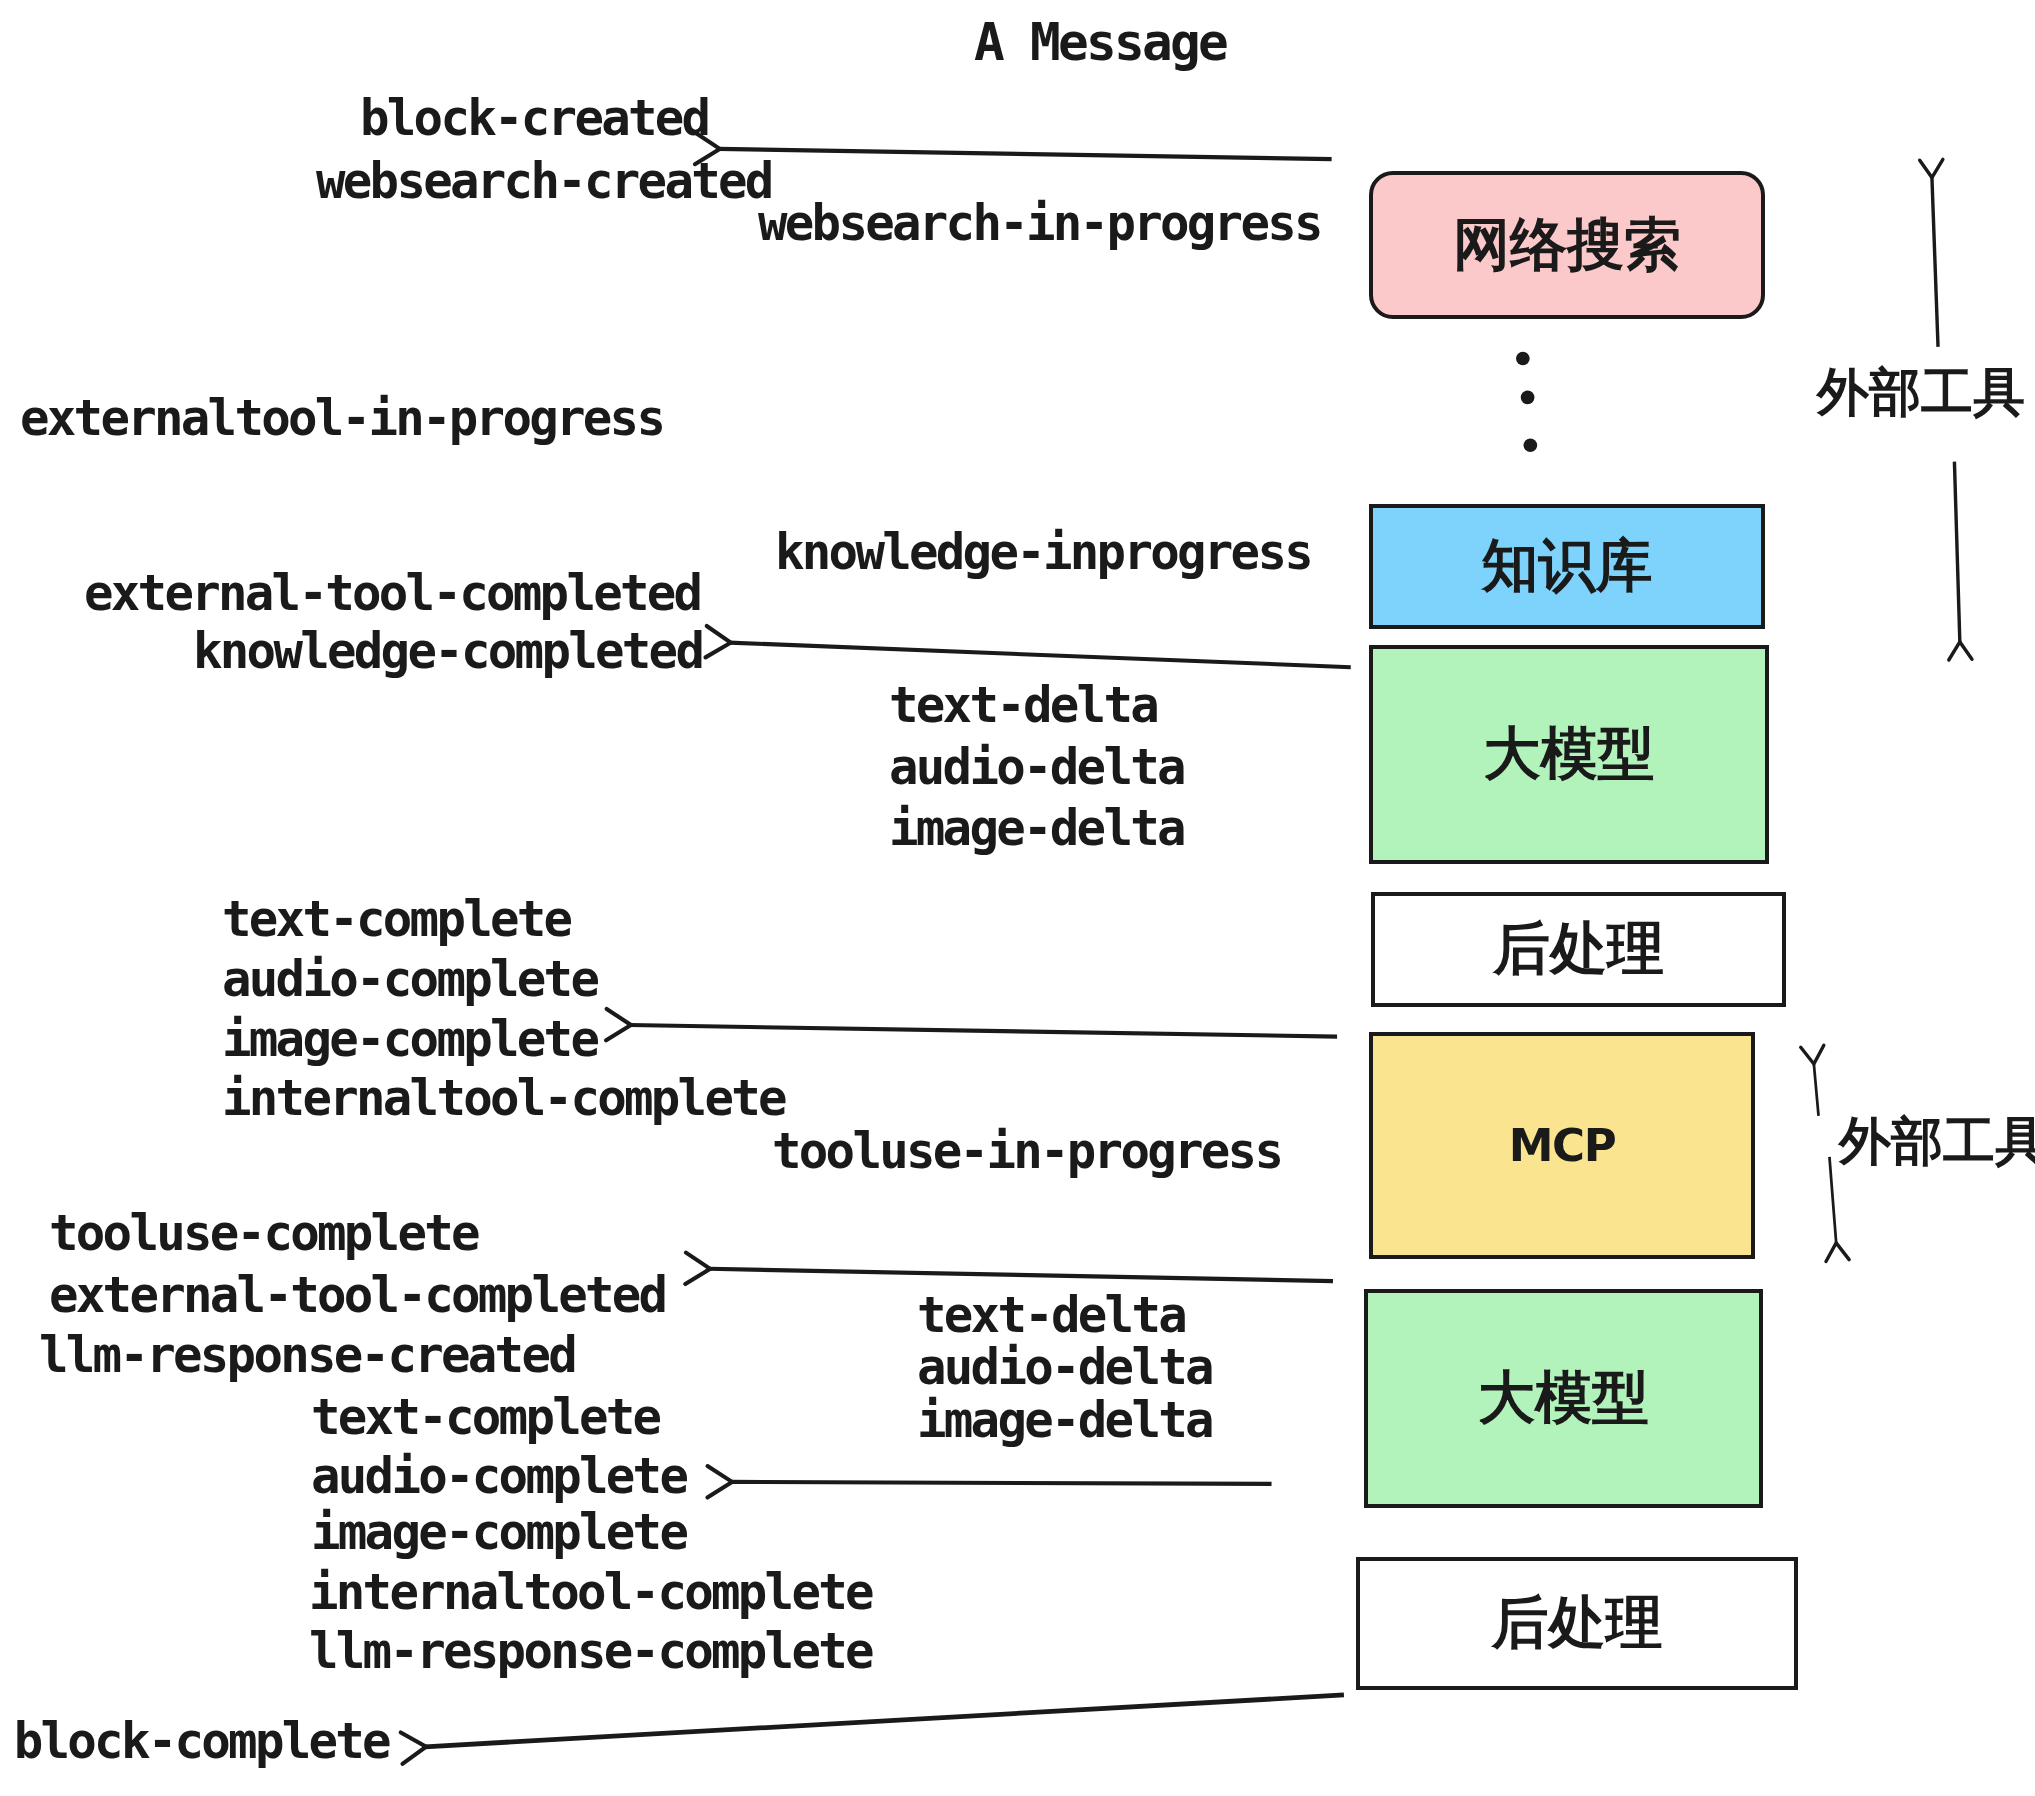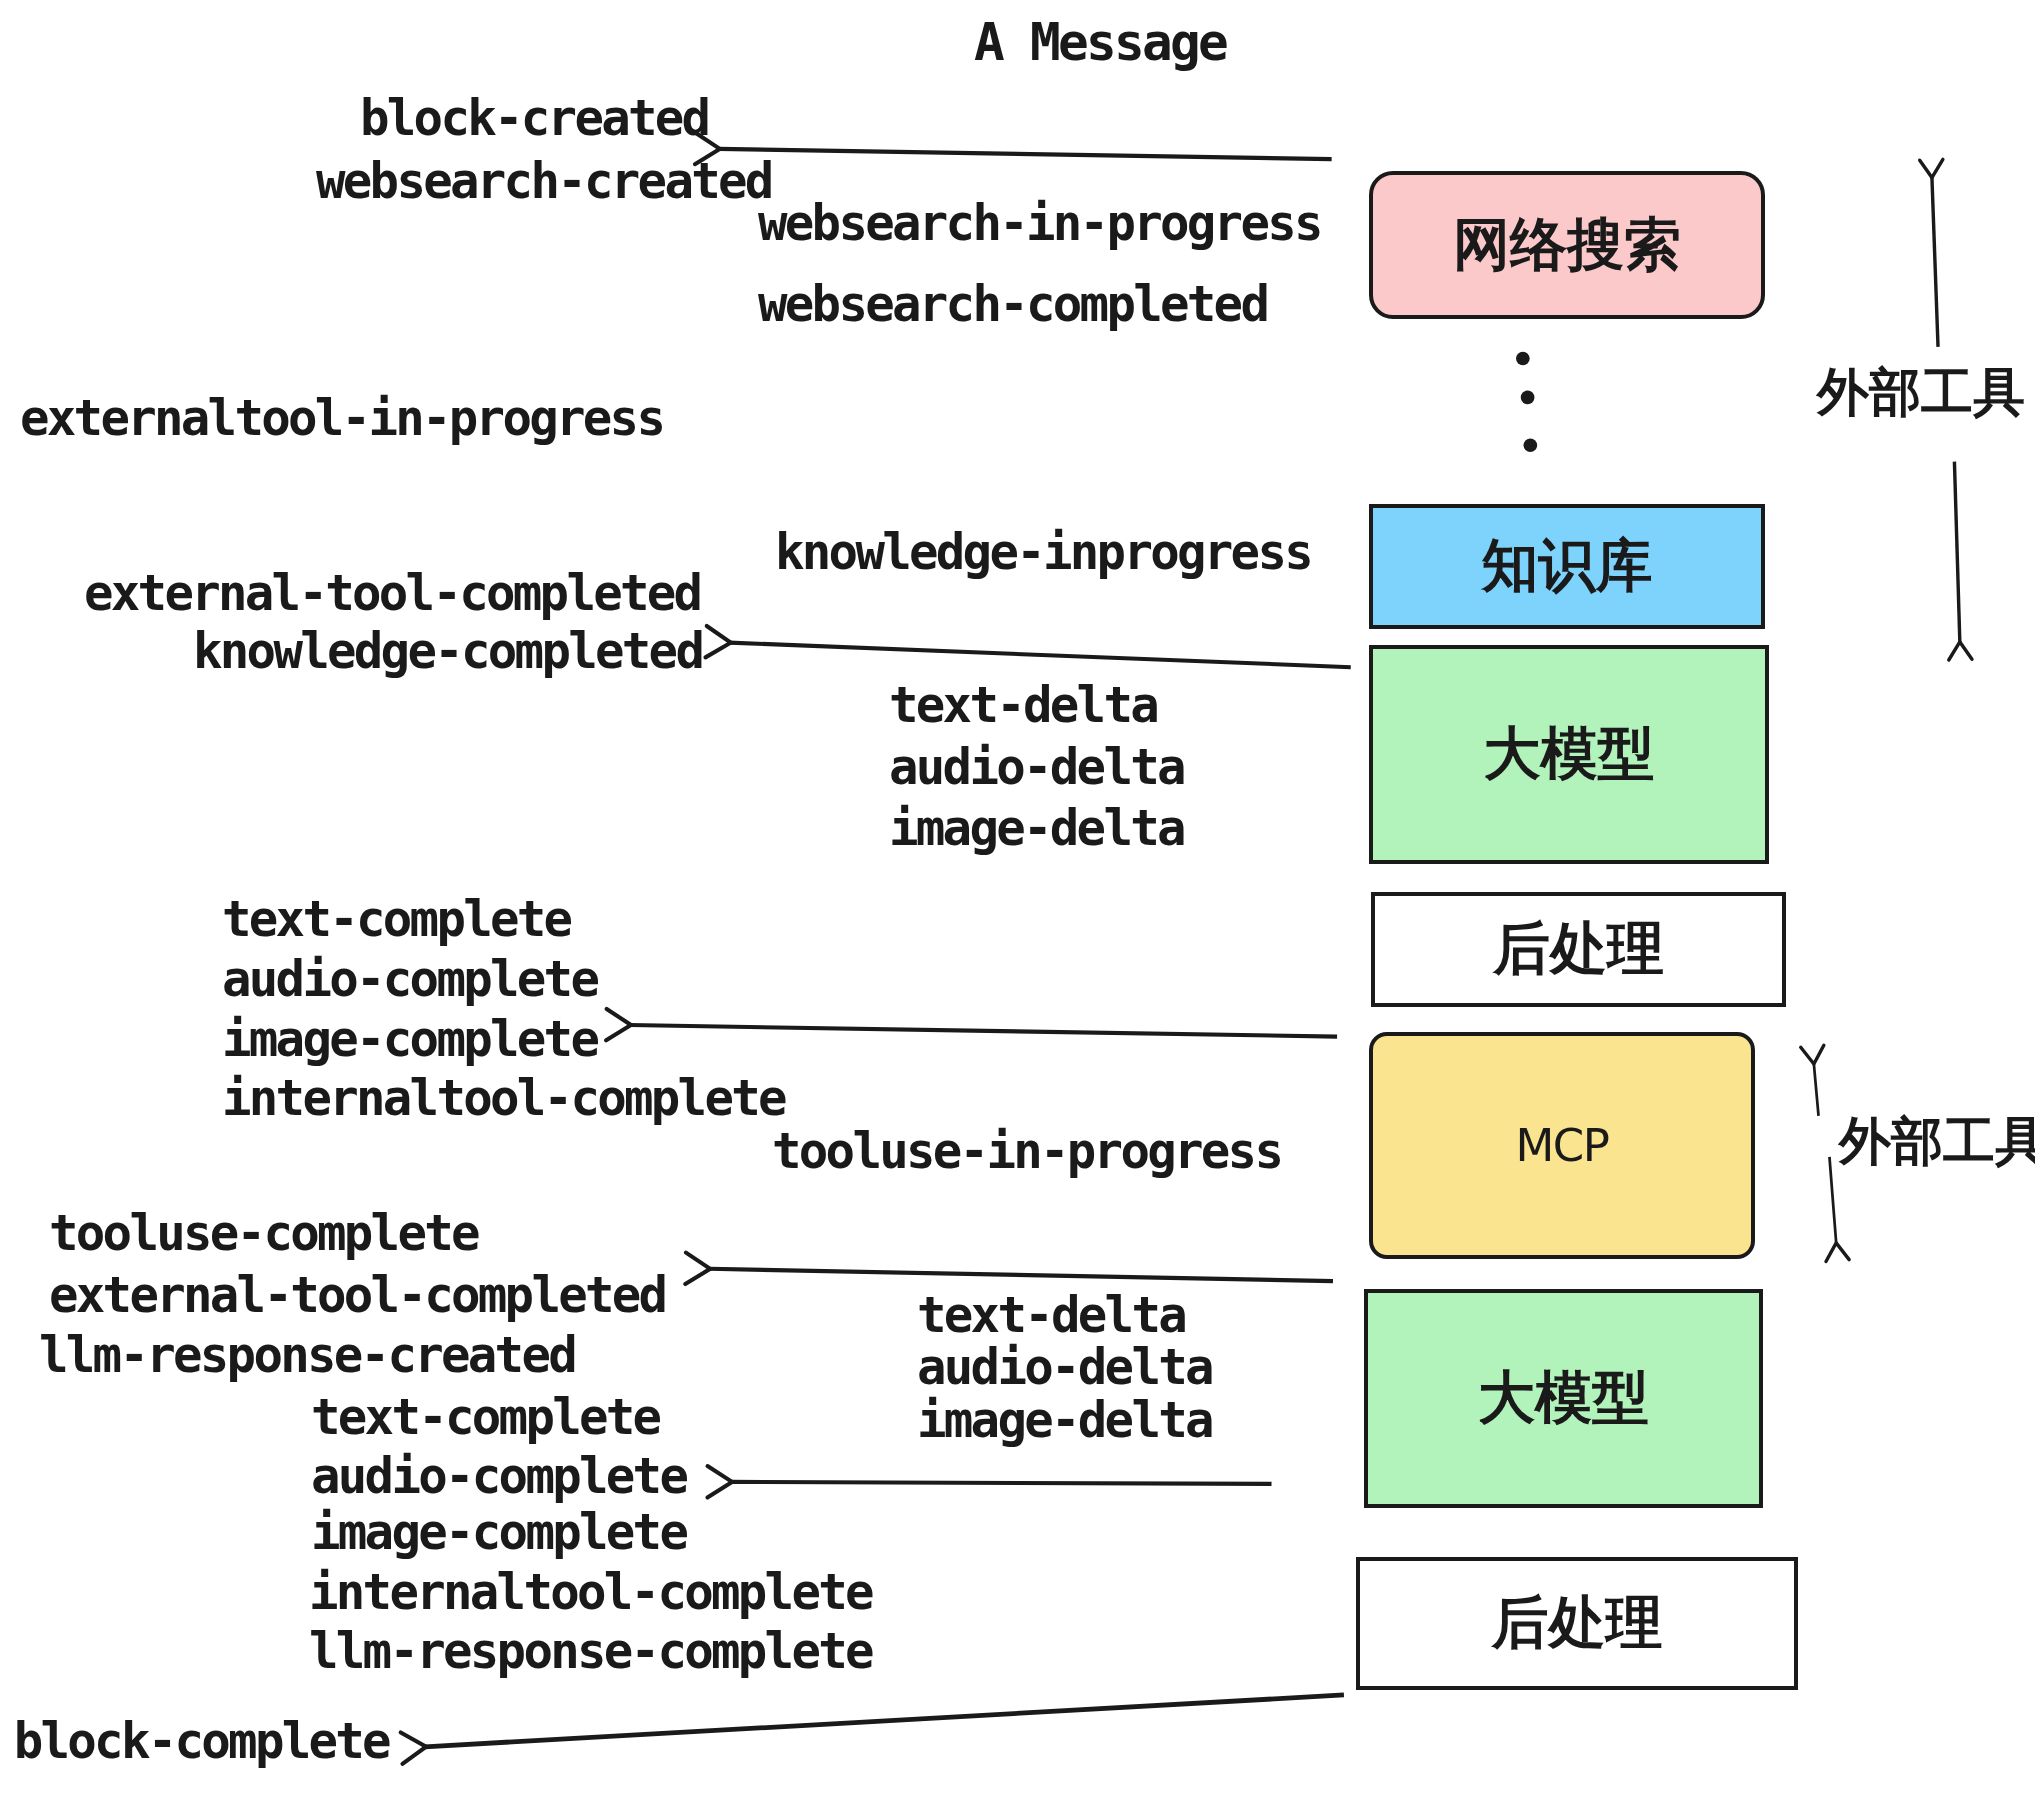--- a/index.html
+++ b/index.html
@@ -37,23 +37,22 @@
     align-items:center;
     justify-content:center;
     font-family:"DejaVu Sans","Liberation Sans",sans-serif;
     font-size:57px;
     font-weight:600;
     color:#1a1a1a;
   }
   .box.mono-label{
     font-family:"DejaVu Sans","Liberation Sans",sans-serif;
     font-size:45px;
-    font-weight:normal;
+    font-weight:bold;
     letter-spacing:-1.4px;
-    border-radius:18px;
   }
   .side-label{
     position:absolute;
     white-space:nowrap;
     font-family:"DejaVu Sans","Liberation Sans",sans-serif;
     font-size:52px;
     font-weight:600;
     transform:translateY(-50%);
     color:#1a1a1a;
   }
@@ -120,21 +119,20 @@
   <div class="box" style="left: 1356px; top: 1557px; width: 442px; height: 133px; background: rgb(255, 255, 255);">
     <span>后处理</span>
   </div>
 
   <div class="side-label" style="left:1817px;top:393px;">外部工具</div>
   <div class="side-label" style="left:1839px;top:1142px;">外部工具</div>
 
   <div class="ev" style="left:316px;top:121px;margin-left:44px;">block-created</div>
   <div class="ev" style="left:316px;top:184px;">websearch-created</div>
   <div class="ev" style="left:758px;top:226px;">websearch-in-progress</div>
-  <div class="ev" style="left:758px;top:307px;">websearch-completed</div>
   <div class="ev" style="left:775px;top:555px;">knowledge-inprogress</div>
   <div class="ev" style="left:20px;top:421px;">externaltool-in-progress</div>
   <div class="ev" style="left:84px;top:596px;">external-tool-completed</div>
   <div class="ev" style="left:193px;top:654px;">knowledge-completed</div>
   <div class="ev" style="left:889px;top:708px;">text-delta</div>
   <div class="ev" style="left:889px;top:770px;">audio-delta</div>
   <div class="ev" style="left:889px;top:831px;">image-delta</div>
   <div class="ev" style="left:222px;top:922px;">text-complete</div>
   <div class="ev" style="left:222px;top:982px;">audio-complete</div>
   <div class="ev" style="left:222px;top:1042px;">image-complete</div>

